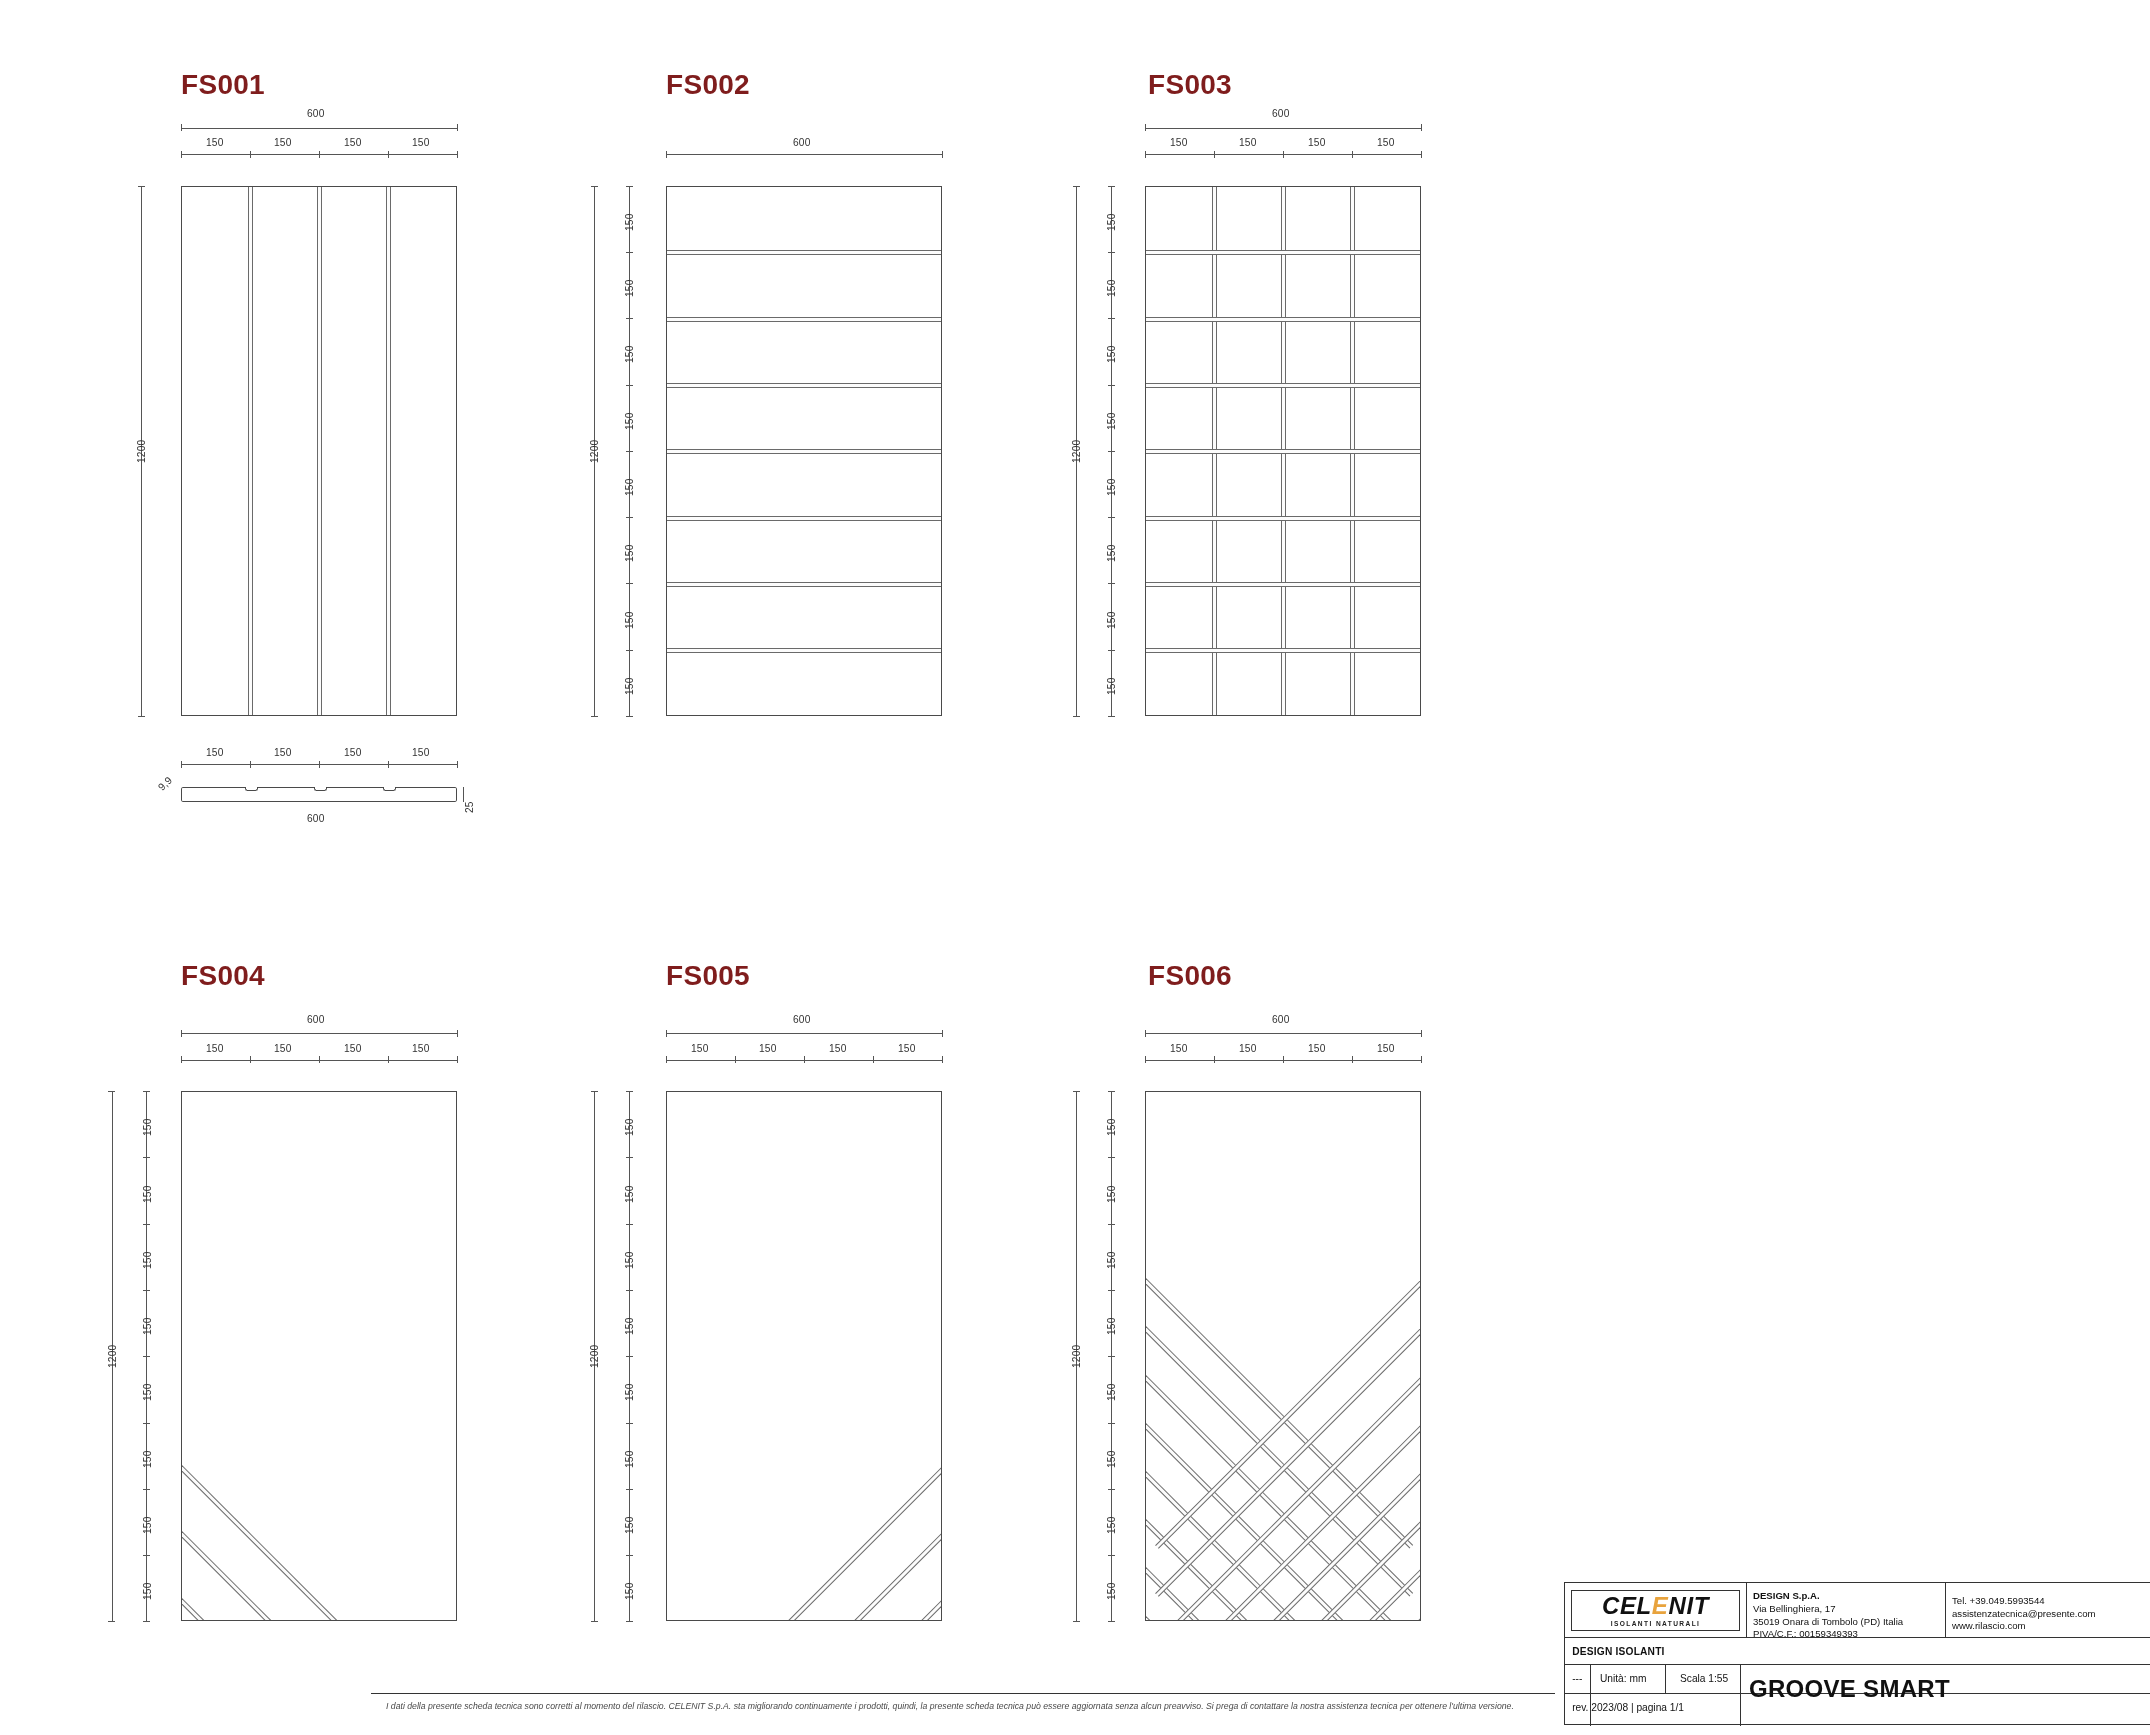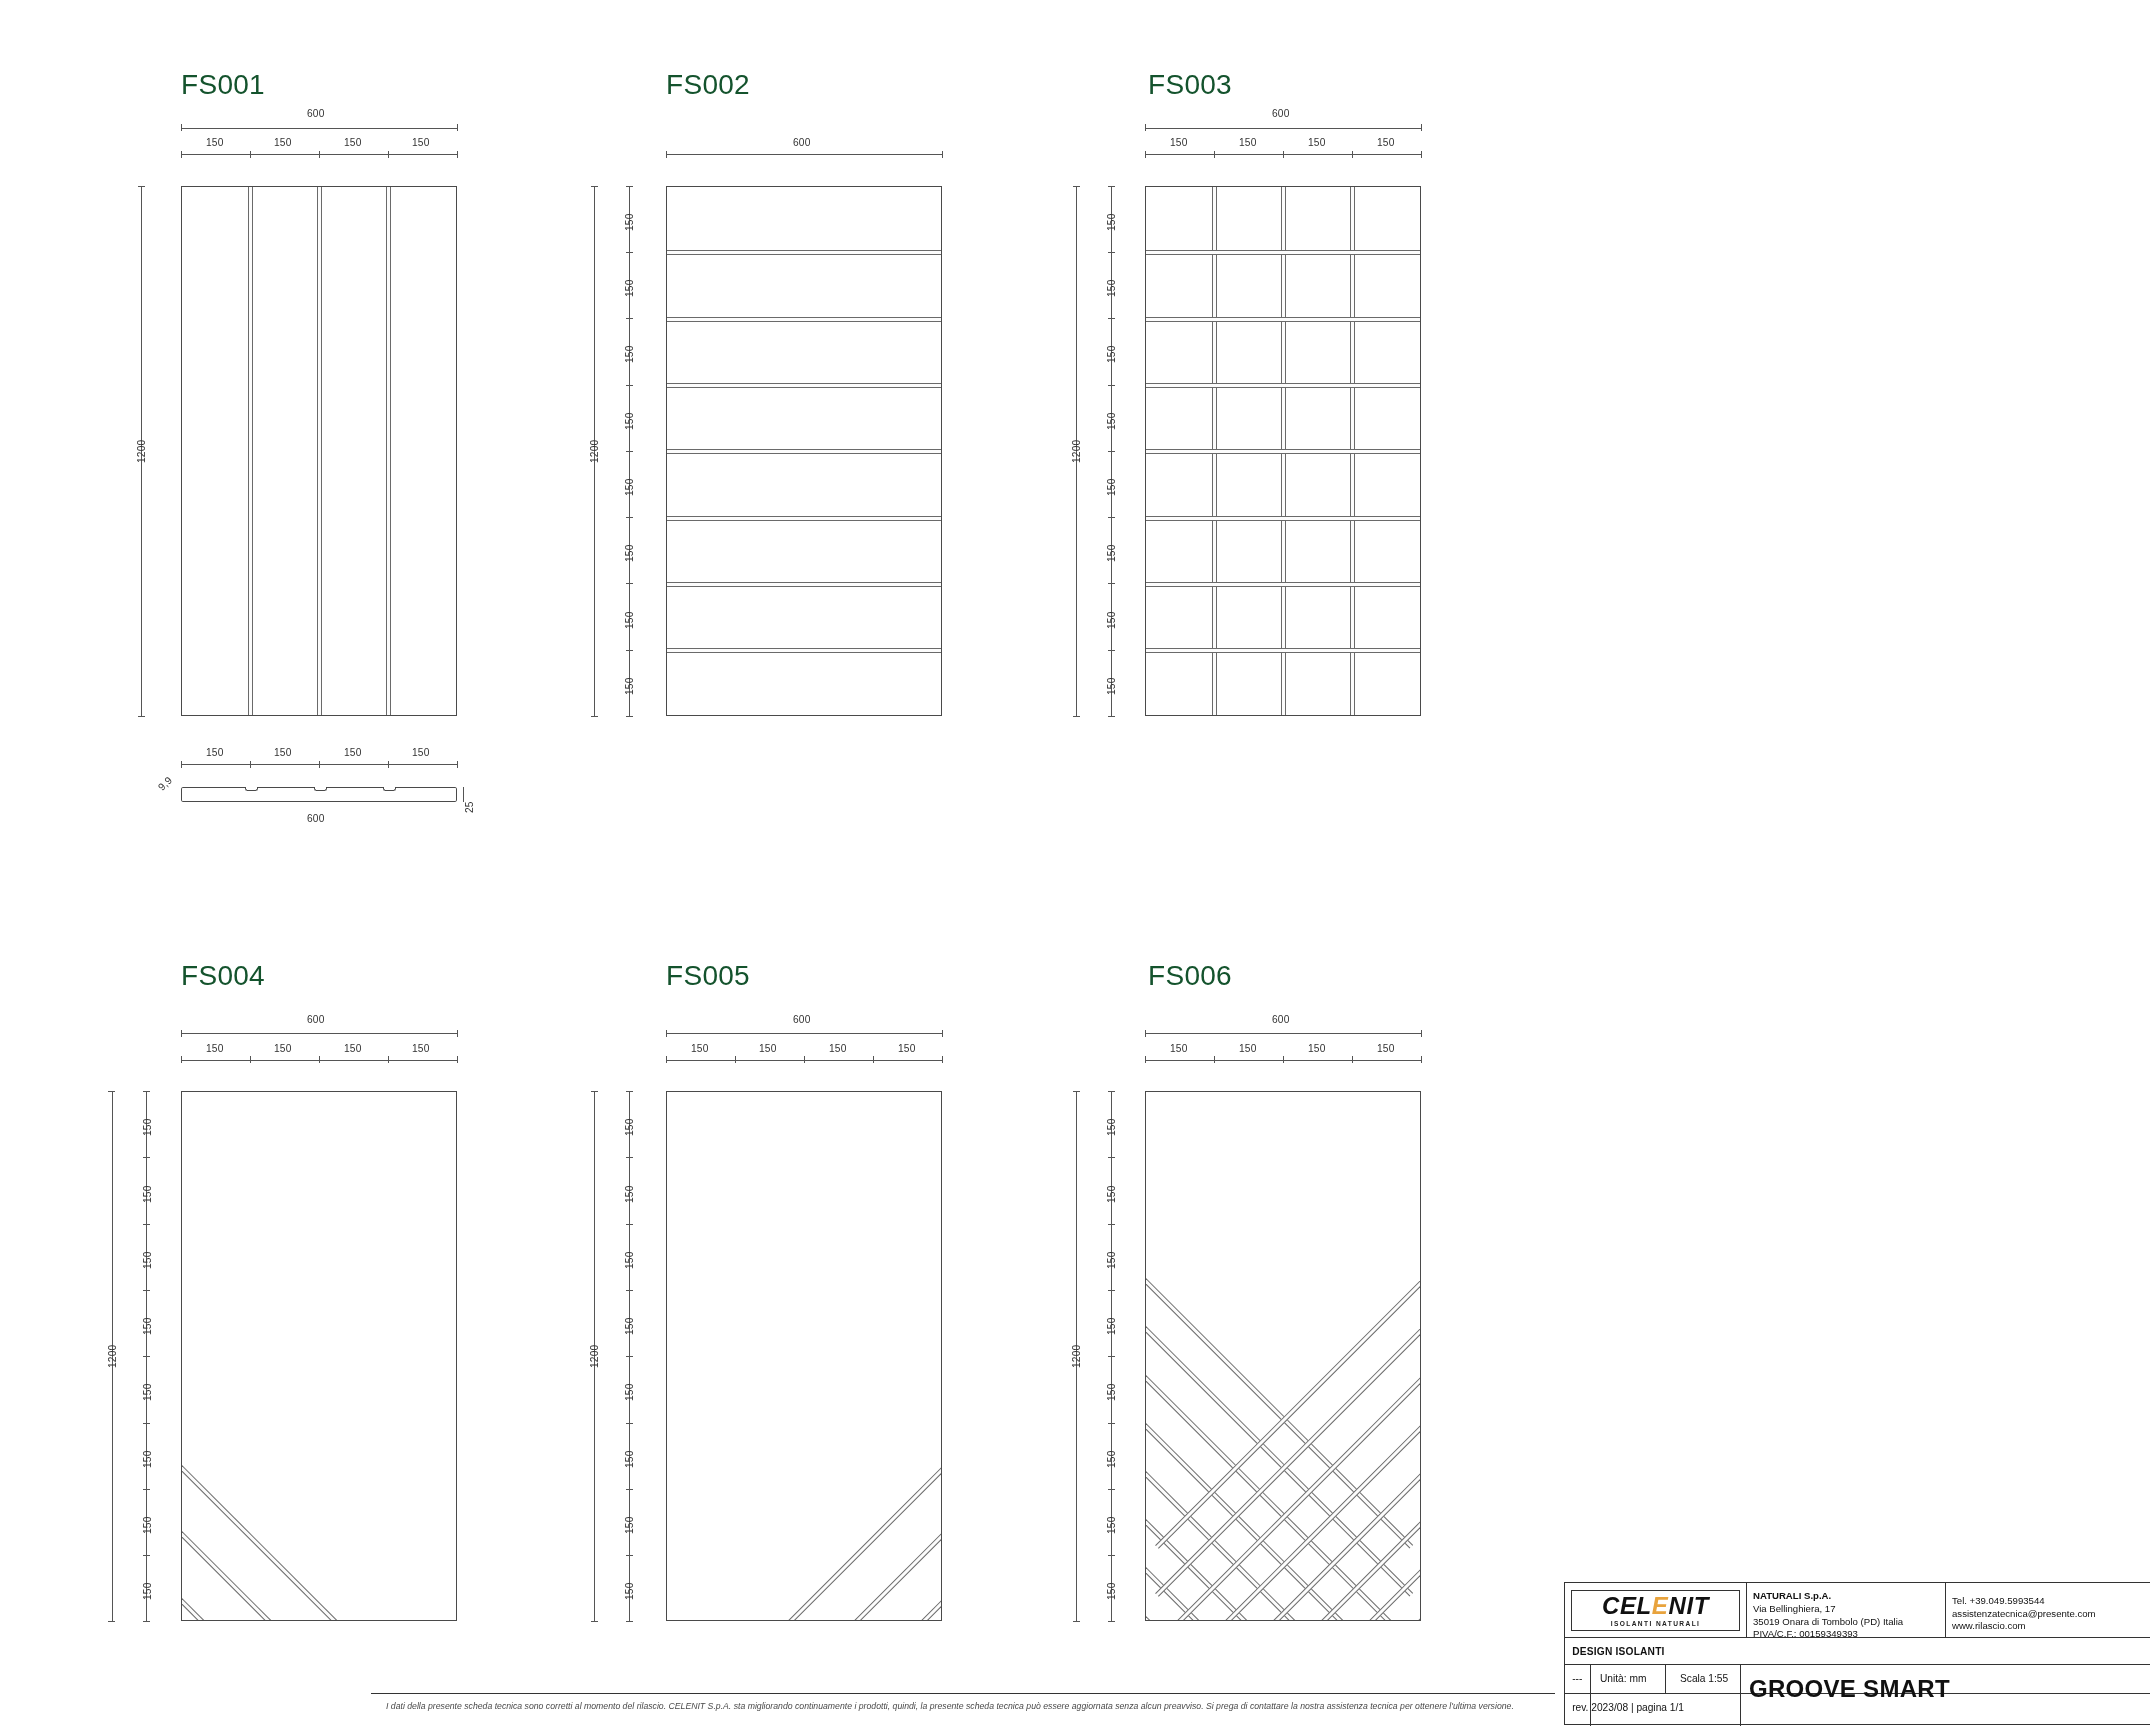--- a/index.html
+++ b/index.html
@@ -16,23 +16,23 @@
     width: 2151px;
     height: 1736px;
     background: #ffffff;
     overflow: hidden;
   }
   .panel-block {
     position: absolute;
   }
   .panel-title {
     font-size: 28px;
-    font-weight: normal;
+    font-weight: bold;
     letter-spacing: 0.3px;
-    color: #14532d;
+    color: #7f1d1d;
     white-space: nowrap;
   }
   
   .dim-h {
     position: absolute;
     height: 0.6px;
     background: #555;
   }
   .dim-v {
     position: absolute;
@@ -546,21 +546,21 @@
     <div class="logo-box" style="left:6px; top:7.2px; width:169px; height:41px;">
       <div>
         <div class="logo-text">
           <span>CEL</span><span class="logo-accent">E</span><span>NIT</span>
         </div>
         <div class="logo-sub">ISOLANTI NATURALI</div>
       </div>
     </div>
     <div class="tb-cellborder" style="left:181px; top:0; height:55px;"></div>
     <div class="addr" style="position:absolute; left:188px; top:7.2px; width:187px;">
-      <div style="font-weight:bold;">NATURALI S.p.A.</div>
+      <div style="font-weight:bold;">DESIGN S.p.A.</div>
       <div>Via Bellinghiera, 17</div>
       <div>35019 Onara di Tombolo (PD) Italia</div>
       <div>PIVA/C.F.:  00159349393</div>
     </div>
     <div class="tb-cellborder" style="left:380px; top:0; height:55px;"></div>
     <div class="contact" style="position:absolute; left:387px; top:12px; width:151px;">
       <div>Tel. +39.049.5993544</div>
       <div>assistenzatecnica@presente.com</div>
       <div>www.rilascio.com</div>
     </div>

